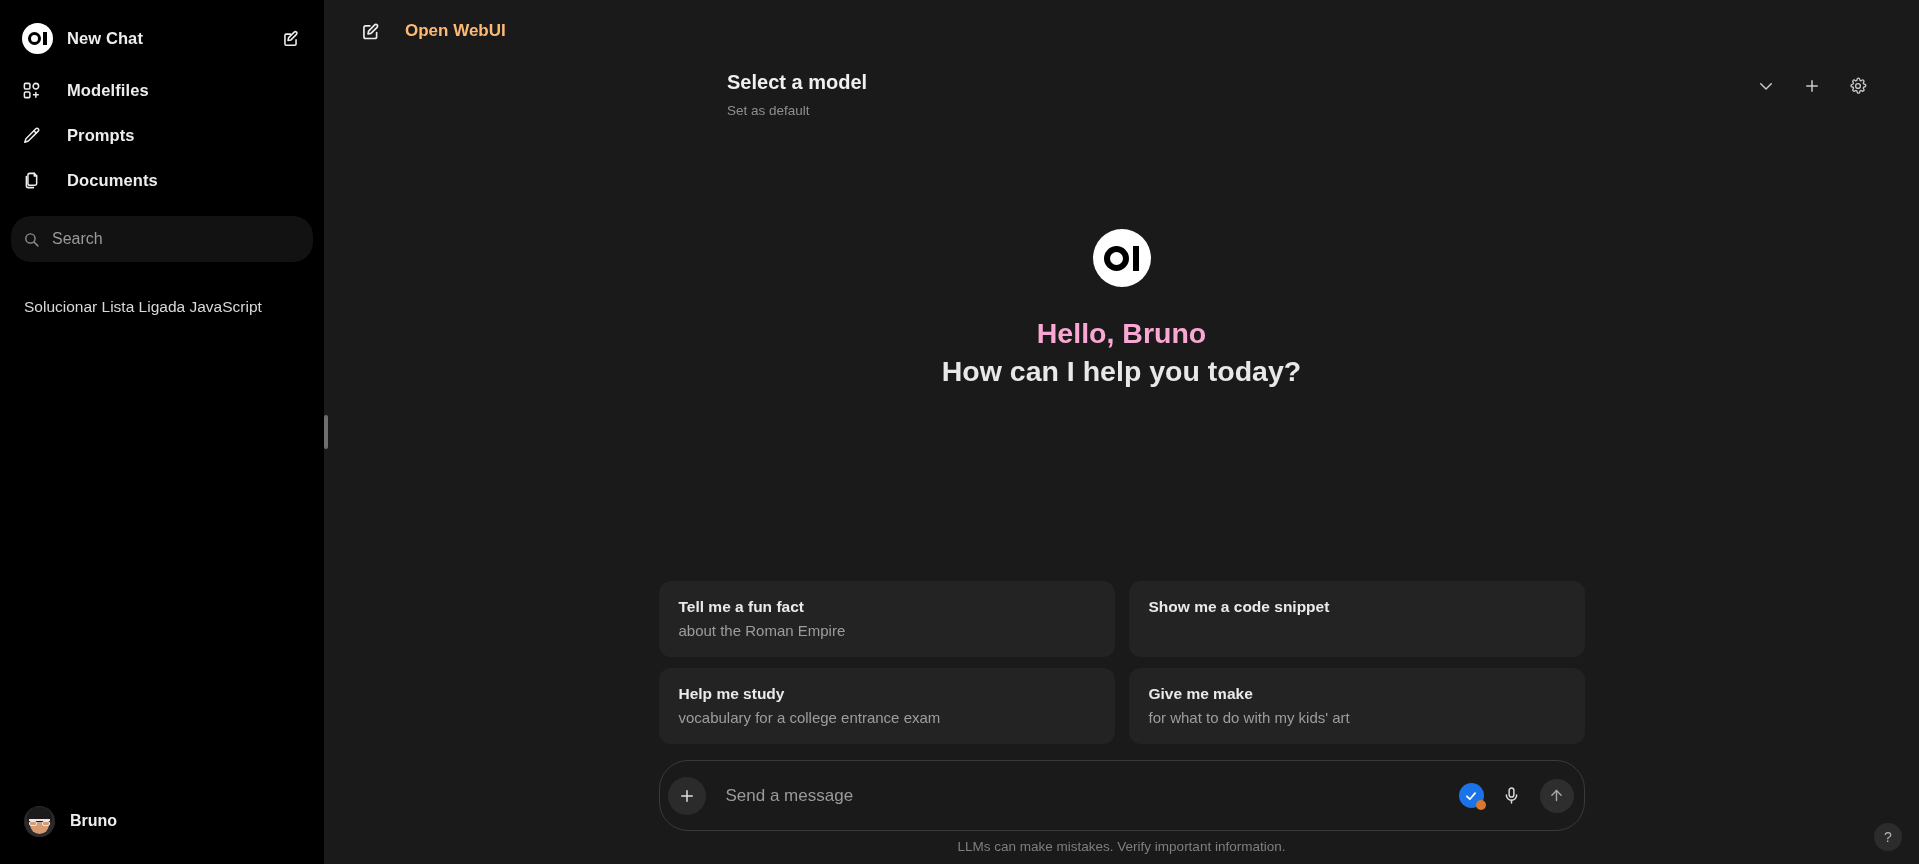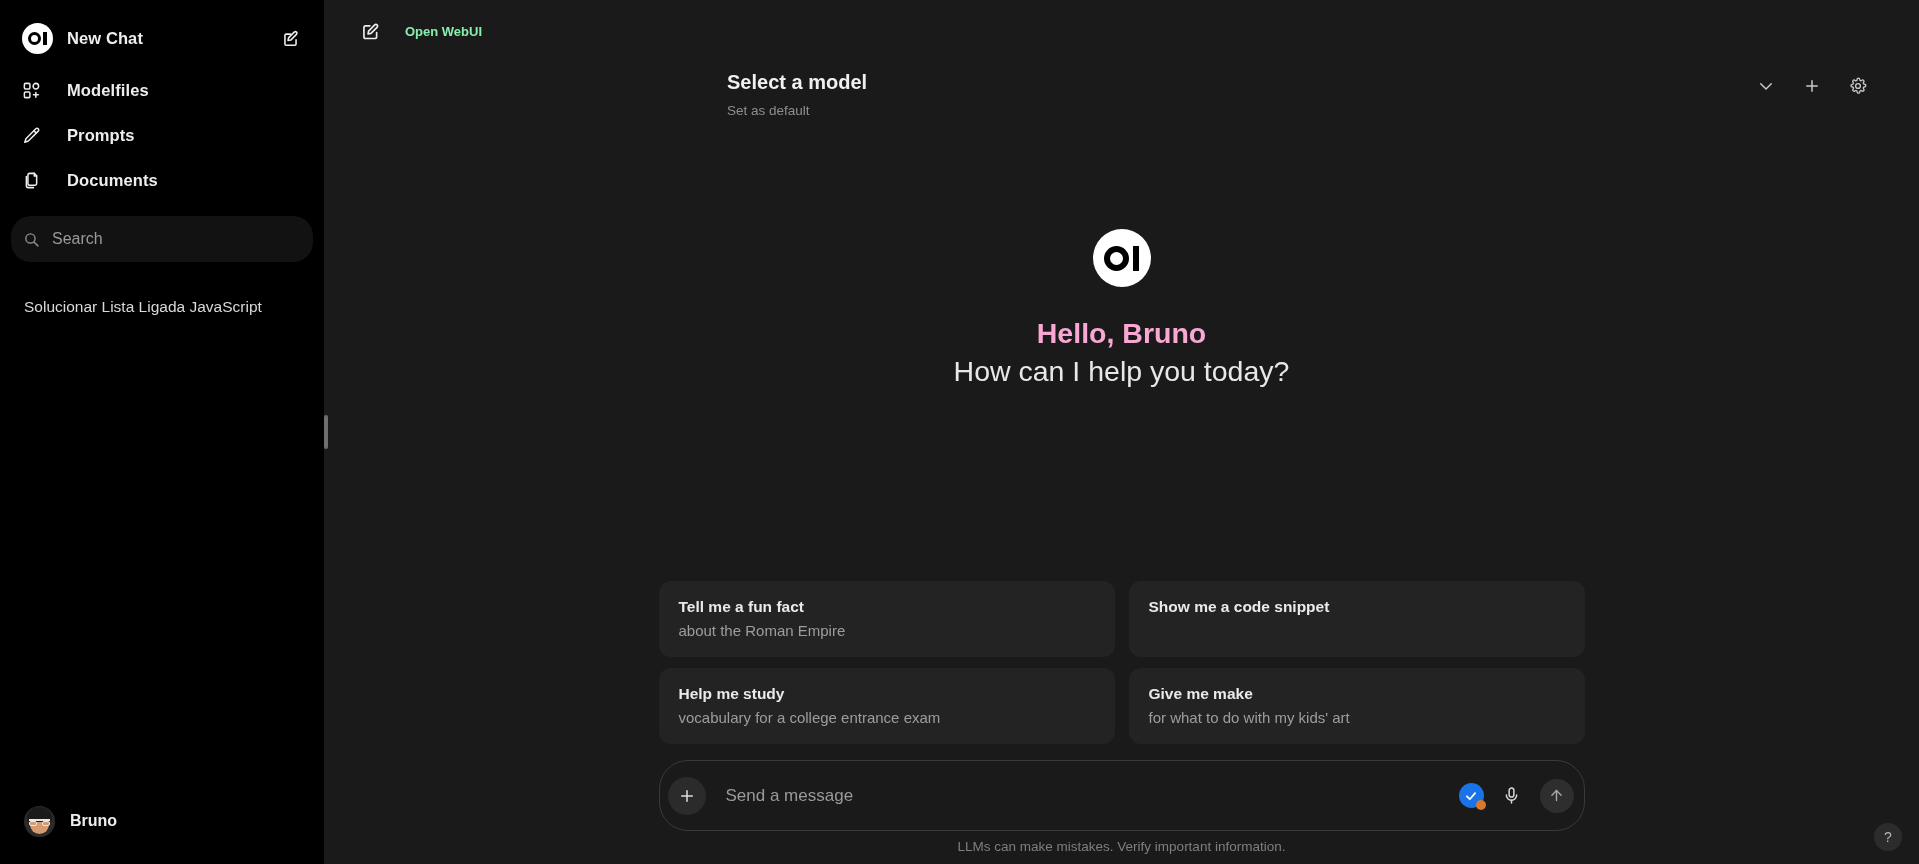--- a/index.html
+++ b/index.html
@@ -133,22 +133,22 @@
   .topbar {
     height: 62px; display: flex; align-items: center;
     padding-left: 33px; flex-shrink: 0;
   }
   .topbar-edit {
     width: 26px; height: 26px; display: flex;
     align-items: center; justify-content: center;
     color: #ededed; cursor: pointer;
   }
   .topbar-title {
-    margin-left: 22px; color: #86efac;
-    font-size: 13px; font-weight: bold;
+    margin-left: 22px; color: #fdba74;
+    font-size: 17px; font-weight: bold;
   }
 
   .modelrow {
     display: flex; align-items: flex-start;
     padding: 8px 49px 0 33px; height: 74px; flex-shrink: 0;
   }
   .model-left { flex: 1; padding-left: 370px; }
   .model-select {
     color: #f0f0f0; font-size: 20px; font-weight: bold;
     cursor: pointer; line-height: 24px;
@@ -178,21 +178,21 @@
     width: 25px; height: 25px; border-radius: 50%;
     border: 6.5px solid #000; box-sizing: border-box;
   }
   .hero-logo .bar { width: 6.5px; height: 25px; background: #000; }
   .hero-line1 {
     margin-top: 30px; color: #f9a8d4;
     font-size: 28.5px; font-weight: bold;
   }
   .hero-line2 {
     margin-top: 5px; color: #e8e8e8;
-    font-size: 28.5px; font-weight: normal;
+    font-size: 28.5px; font-weight: bold;
   }
 
   
   .cards {
     display: grid; grid-template-columns: 456px 456px;
     gap: 11px 14px; width: 926px;
     margin: 0 auto; padding-bottom: 16px;
   }
   .card {
     background: #232323; border-radius: 12px;

